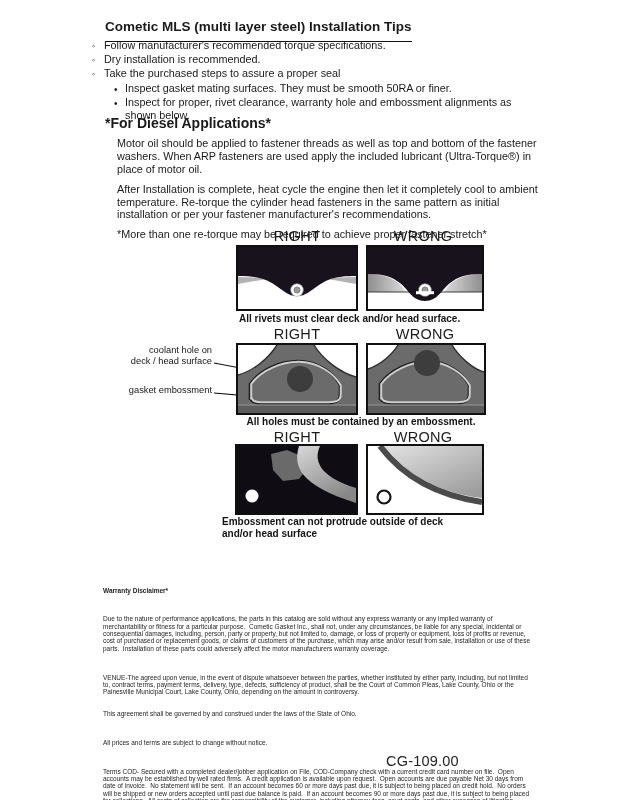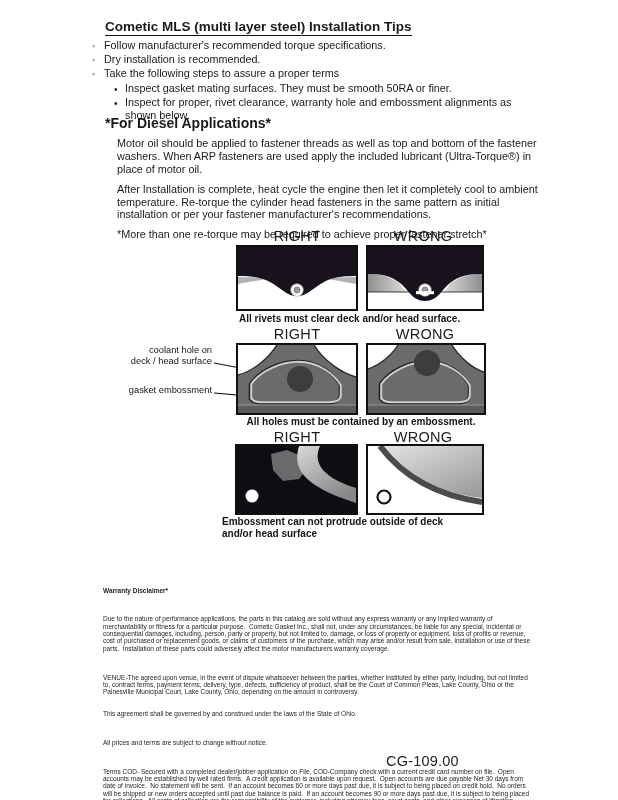--- a/index.html
+++ b/index.html
@@ -1,20 +1,20 @@
 <!DOCTYPE html>
 <html><head>
 <meta charset="utf-8">
 <style>
   html,body{margin:0;padding:0;background:#fff;}
   .page{position:relative;width:618px;height:800px;background:#ffffff;overflow:hidden;
         font-family:"Liberation Sans",sans-serif;color:#1a1a1a;}
   
   .title{position:absolute;left:105px;top:19px;font-size:13.5px;font-weight:bold;margin:0;}
-  .title span{border-bottom:1.6px solid #111;padding-bottom:1px;}
+  .title span{border-bottom:1.6px solid #111;padding-bottom:7px;}
   
   .bullets{position:absolute;left:92px;top:39px;width:452px;font-size:10.8px;line-height:13.2px;}
   .bullet-row{display:flex;}
   .bullet-row .mk{width:12px;flex:none;font-size:9px;padding-top:1px;}
   .bullet-row.sub{margin-left:22px;}
   .bullet-row.sub .mk{font-size:10px;width:11px;}
   
   .diesel{position:absolute;left:105px;top:117px;width:434px;font-size:10.8px;line-height:12.9px;}
   .diesel .hd{font-size:14px;font-weight:bold;margin:0 0 7px 0;}
   .diesel p{margin:0 0 7px 12px;}
@@ -47,21 +47,21 @@
     <div class="bullet-row">
       <span class="mk">◦</span>
       <span>Follow manufacturer's recommended torque specifications.</span>
     </div>
     <div class="bullet-row">
       <span class="mk">◦</span>
       <span>Dry installation is recommended.</span>
     </div>
     <div class="bullet-row">
       <span class="mk">◦</span>
-      <span>Take the following steps to assure a proper terms</span>
+      <span>Take the purchased steps to assure a proper seal</span>
     </div>
     <div class="bullet-row sub">
       <span class="mk">•</span>
       <span>Inspect gasket mating surfaces.  They must be smooth 50RA or finer.</span>
     </div>
     <div class="bullet-row sub">
       <span class="mk">•</span>
       <span>Inspect for proper, rivet clearance, warranty hole and embossment alignments as shown below.</span>
     </div>
   </div>

